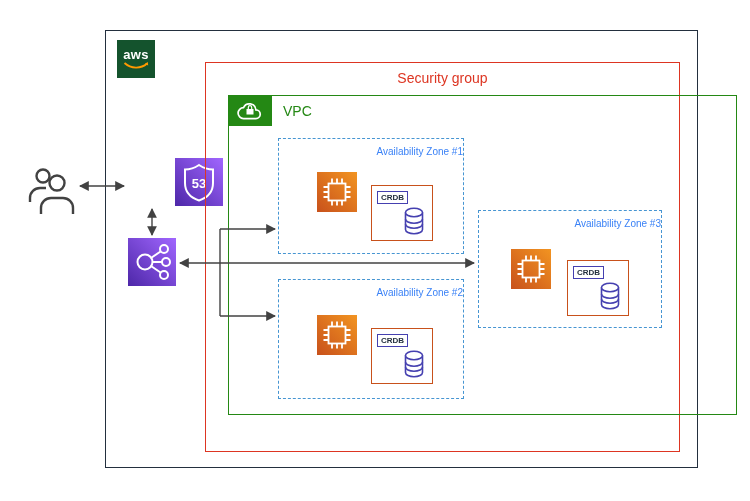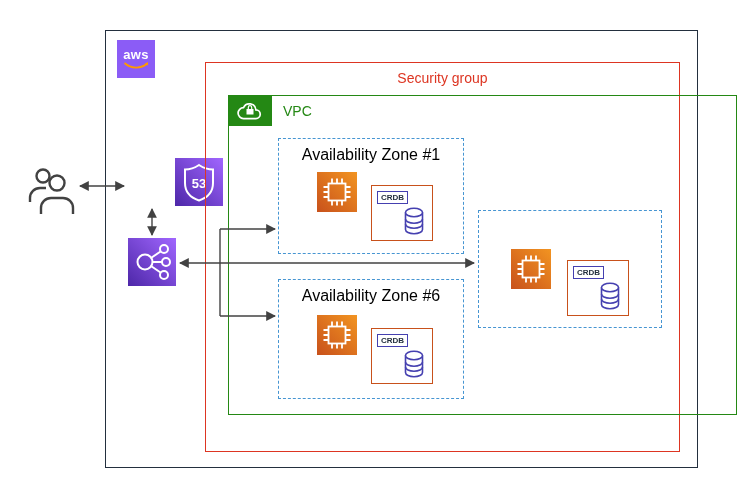--- a/index.html
+++ b/index.html
@@ -3,39 +3,39 @@
 <meta charset="utf-8">
 <style>
   * { margin:0; padding:0; box-sizing:border-box; }
   html,body { background:#ffffff; }
   body { font-family:"Liberation Sans", sans-serif; }
   .canvas { position:relative; width:750px; height:501px; background:#fff; overflow:hidden; }
   .abs { position:absolute; }
 
   
   .aws-box { left:105px; top:30px; width:593px; height:438px; border:1.5px solid #232F3E; }
-  .aws-logo { left:11px; top:9px; width:38px; height:38px; background:#8b5cf6; color:#fff;
+  .aws-logo { left:11px; top:9px; width:38px; height:38px; background:#14532d; color:#fff;
               display:flex; flex-direction:column; align-items:center; justify-content:center; }
   .aws-word { font-size:13px; font-weight:bold; line-height:12px; letter-spacing:0.3px; }
 
   
   .sg-box { left:99px; top:31px; width:475px; height:390px; border:1px solid #DD3522;padding-left:11px; }
   .sg-label { top:7px; left:0; right:0; text-align:center; color:#DD3522; font-size:14px; }
 
   
   .vpc-box { left:22px; top:32px; width:509px; height:320px; border:1px solid #248814; }
   .vpc-icon { left:-1px; top:-1px; width:44px; height:31px; line-height:0; }
   .vpc-label { left:54px; top:7px; color:#248814; font-size:14px; }
 
   
   .az { border:1.5px dashed #4695D2; }
   .az1 { left:49px;  top:42px;  width:186px; height:116px; }
   .az2 { left:49px;  top:183px; width:186px; height:120px; }
   .az3 { left:249px; top:114px; width:184px; height:118px; }
-  .az-label { top:7px; left:0; right:0; text-align:center; color:#000000; font-size:16px; }
+  .az-label { top:7px; left:0; right:0; text-align:right; color:#3b82f6; font-size:10px; }
 
   .ec2 { width:40px; height:40px; line-height:0; }
   .az1 .ec2 { left:38px; top:33px; }  .az1 .crdb { left:92px; top:46px; }
   .az2 .ec2 { left:38px; top:35px; }  .az2 .crdb { left:92px; top:48px; }
   .az3 .ec2 { left:32px; top:38px; }  .az3 .crdb { left:88px; top:49px; }
 
   
   .crdb { width:62px; height:56px; border:1.5px solid #C8511B; border-radius:0; background:#fff; }
   .crdb-tag { left:5px; top:5px; border:1px solid #4540B0; font-size:8px; font-weight:bold;
               color:#232F3E; padding:1px 3px; line-height:9px; background:#fff; }
@@ -148,21 +148,21 @@
                   <ellipse cx="11" cy="6.5" rx="8.5" ry="4.2"></ellipse>
                   <path d="M2.5 13 a8.5 4.2 0 0 0 17 0" fill="none"></path>
                   <path d="M2.5 18 a8.5 4.2 0 0 0 17 0" fill="none"></path>
                 </g>
               </svg>
             </div>
           </div>
         </div>
 
         <div class="abs az az2">
-          <div class="abs az-label">Availability Zone #6</div>
+          <div class="abs az-label">Availability Zone #2</div>
           <div class="abs ec2">
             <svg width="40" height="40" viewBox="0 0 40 40">
               <rect width="40" height="40" fill="url(#g-orange)"></rect>
               <g stroke="#fff" stroke-width="1.8" fill="none">
                 <rect x="11.5" y="11.5" width="17" height="17"></rect>
                 <path d="M15 6.5 v5 M20 6.5 v5 M25 6.5 v5 M15 28.5 v5 M20 28.5 v5 M25 28.5 v5 M6.5 15 h5 M6.5 20 h5 M6.5 25 h5 M28.5 15 h5 M28.5 20 h5 M28.5 25 h5"></path>
               </g>
             </svg>
           </div>
           <div class="abs crdb">
@@ -174,20 +174,21 @@
                   <ellipse cx="11" cy="6.5" rx="8.5" ry="4.2"></ellipse>
                   <path d="M2.5 13 a8.5 4.2 0 0 0 17 0" fill="none"></path>
                   <path d="M2.5 18 a8.5 4.2 0 0 0 17 0" fill="none"></path>
                 </g>
               </svg>
             </div>
           </div>
         </div>
 
         <div class="abs az az3">
+          <div class="abs az-label">Availability Zone #3</div>
           <div class="abs ec2">
             <svg width="40" height="40" viewBox="0 0 40 40">
               <rect width="40" height="40" fill="url(#g-orange)"></rect>
               <g stroke="#fff" stroke-width="1.8" fill="none">
                 <rect x="11.5" y="11.5" width="17" height="17"></rect>
                 <path d="M15 6.5 v5 M20 6.5 v5 M25 6.5 v5 M15 28.5 v5 M20 28.5 v5 M25 28.5 v5 M6.5 15 h5 M6.5 20 h5 M6.5 25 h5 M28.5 15 h5 M28.5 20 h5 M28.5 25 h5"></path>
               </g>
             </svg>
           </div>
           <div class="abs crdb">

